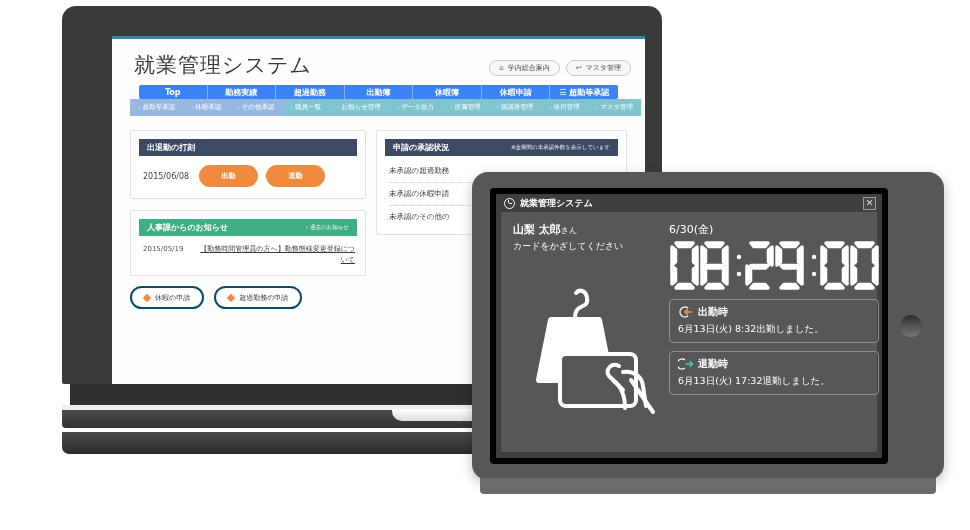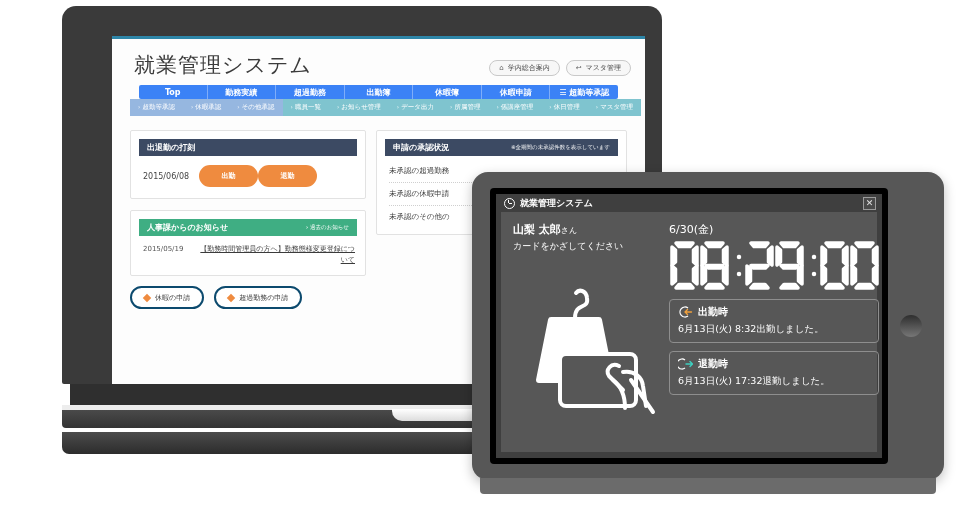--- a/index.html
+++ b/index.html
@@ -68,21 +68,21 @@
     justify-content:space-between;padding:0 8px;
   }
   .card-head.dark{background:#3c4a63;}
   .card-head.green{background:#3fae83;}
   .card-head .ttl{color:#ffffff;font-size:8px;font-weight:bold;white-space:nowrap;}
   .card-head .note{color:#ffffff;font-size:5.5px;white-space:nowrap;opacity:.95;}
   .card-head .more{color:#ffffff;font-size:5.5px;white-space:nowrap;}
 
   .punch-body{display:flex;align-items:center;padding:9px 10px 11px 12px;gap:10px;}
   .punch-date{font-size:8px;color:#444;white-space:nowrap;}
-  .punch-btns{display:flex;}
+  .punch-btns{display:flex;gap:8px;}
   .pbtn{
     background:#ef8b3f;border-radius:13px;color:#fff;font-size:7px;font-weight:bold;
     width:59px;height:22px;display:flex;align-items:center;justify-content:center;
   }
 
   .notice-body{padding:8px 10px 10px 12px;display:flex;gap:10px;}
   .notice-date{font-size:7px;color:#555;white-space:nowrap;padding-top:1px;}
   .notice-link{font-size:7px;color:#3b3b3b;text-decoration:underline;line-height:1.5;}
 
   .appr-list{padding:4px 10px 6px 12px;}

